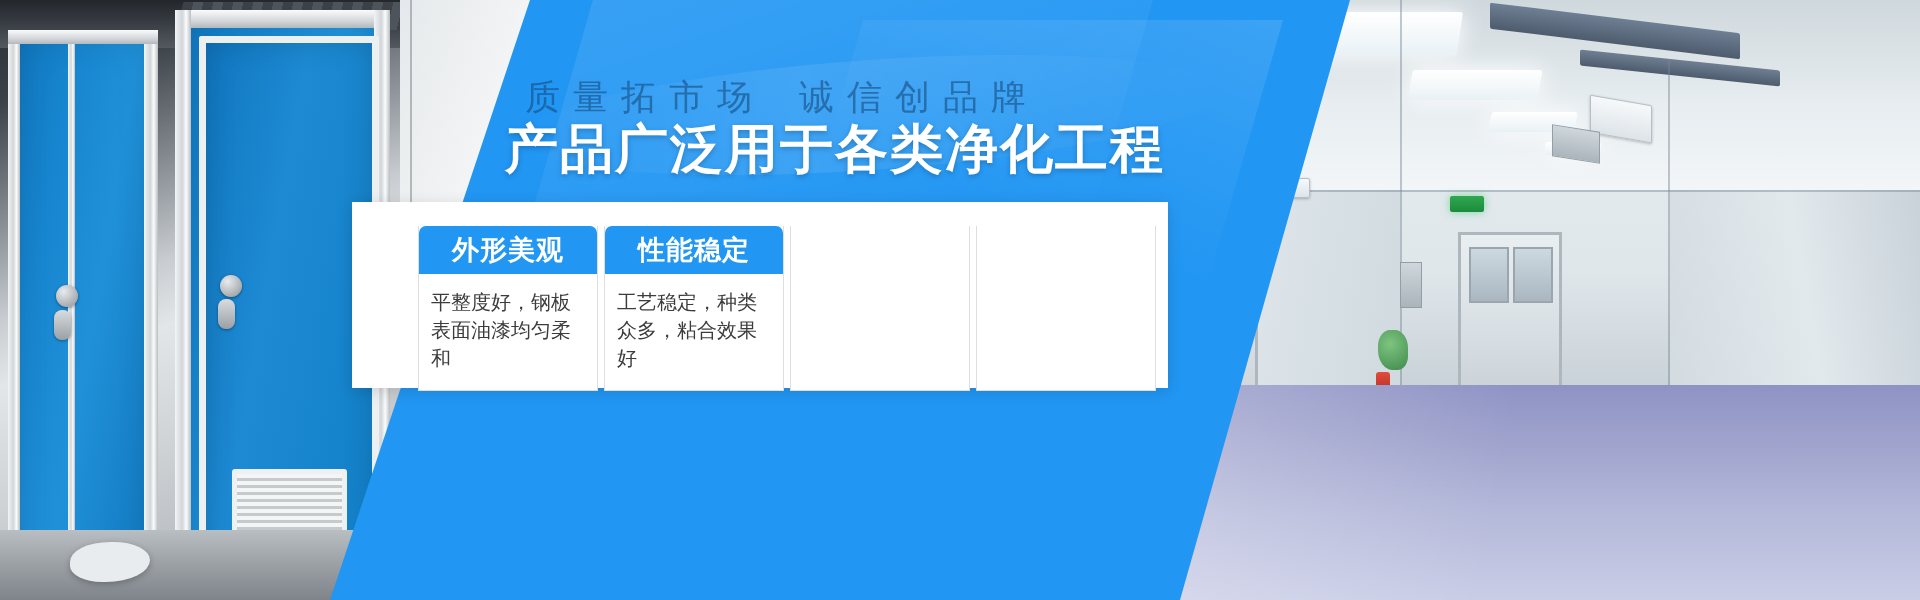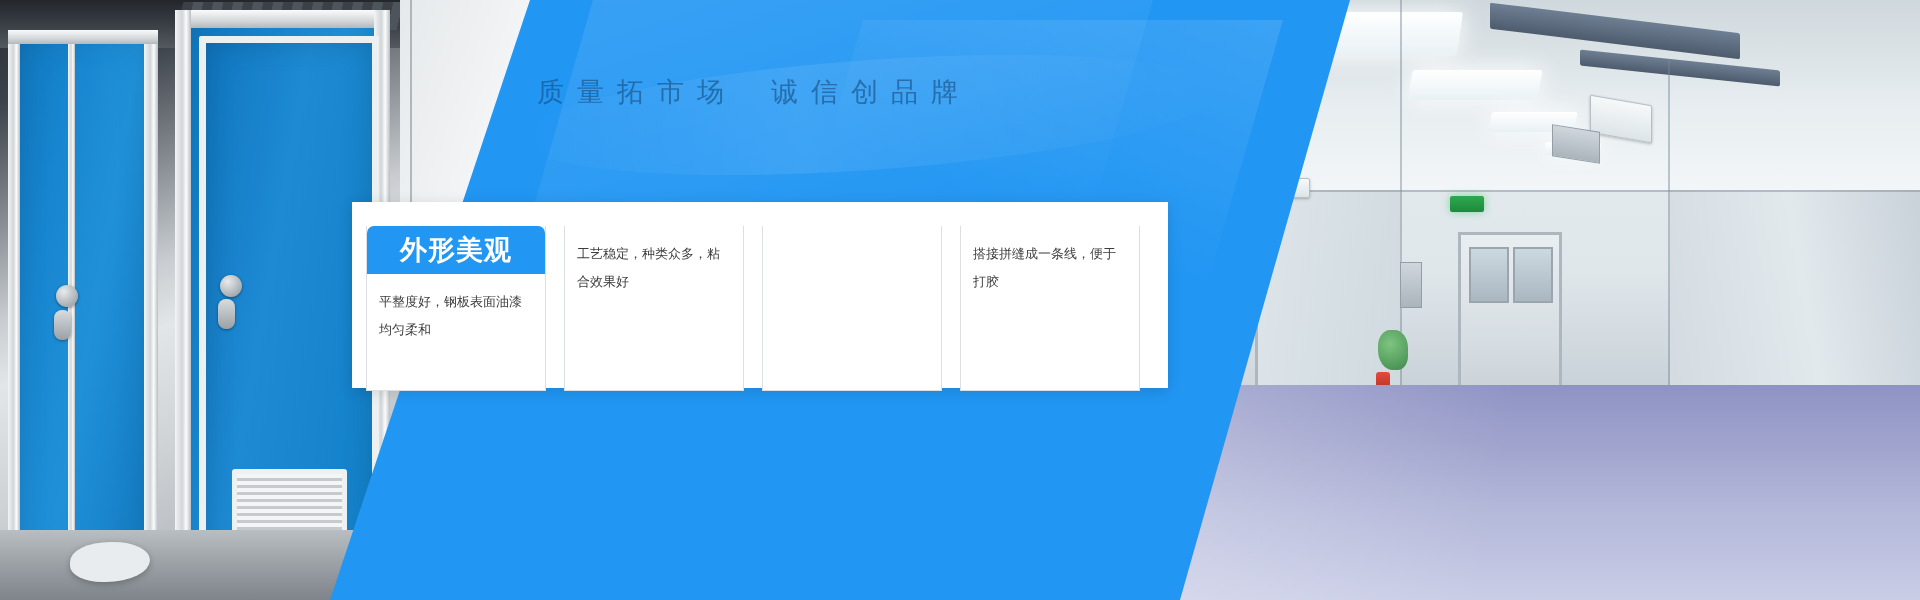--- a/index.html
+++ b/index.html
@@ -204,23 +204,23 @@
 
   
   .headline-wrap {
     position: absolute;
     left: 0; top: 0;
     width: 1920px; height: 600px;
     pointer-events: none;
   }
   .subtitle {
     position: absolute;
-    left: 537px;
+    left: 525px;
     top: 74px;
-    font-size: 27px;
+    font-size: 35px;
     letter-spacing: 13px;
     color: rgba(23,77,130,.62);
     font-weight: 500;
     white-space: nowrap;
     font-family: "Liberation Sans", "DejaVu Sans", sans-serif;
   }
   .subtitle .gap { display:inline-block; width: 34px; }
   .headline {
     position: absolute;
     left: 505px;
@@ -243,21 +243,22 @@
     height: 186px;
     background: #ffffff;
     box-shadow: 0 3px 14px rgba(0,0,0,.14);
   }
   .cards {
     position: absolute;
     left: 366px;
     top: 226px;
     width: 790px;
     display: flex;
-    gap: 18px;
+    gap: 6px;
+    justify-content: flex-end;
   }
   .card {
     width: 180px;
     background: #ffffff;
     border: 1px solid #dcdfe2;
     border-top: none;
     box-sizing: border-box;
   }
   .card-head {
     background: #2196f3;
@@ -267,21 +268,21 @@
     text-align: center;
     color: #ffffff;
     font-size: 27px;
     font-weight: bold;
     letter-spacing: 1px;
     font-family: "Liberation Sans", "DejaVu Sans", sans-serif;
   }
   .card-body {
     padding: 14px 12px 16px 12px;
     min-height: 86px;
-    font-size: 13px;
+    font-size: 20px;
     line-height: 28px;
     color: #3c3c3c;
     font-family: "Liberation Sans", "DejaVu Sans", sans-serif;
   }
 </style>
 </head>
 <body>
 
 <div class="banner">
 
@@ -359,32 +360,33 @@
   <div class="blue-shape">
     <div class="sheen-a"></div>
     <div class="sheen-b"></div>
     <div class="sheen-c"></div>
   </div>
 
   <div class="headline-wrap">
     <div class="subtitle">
       <span>质量拓市场</span><span class="gap"></span><span>诚信创品牌</span>
     </div>
+    <div class="headline">产品广泛用于各类净化工程</div>
   </div>
 
   <div class="panel"></div>
 
   <div class="cards">
     <div class="card">
       <div class="card-head">外形美观</div>
       <div class="card-body">平整度好，钢板表面油漆均匀柔和</div>
     </div>
     <div class="card">
+      <div class="card-head">性能稳定</div>
       <div class="card-body">工艺稳定，种类众多，粘合效果好</div>
     </div>
     <div class="card">
     </div>
     <div class="card">
-      <div class="card-body">搭接拼缝成一条线，便于打胶</div>
     </div>
   </div>
 
 </div>
 
 </body></html>

